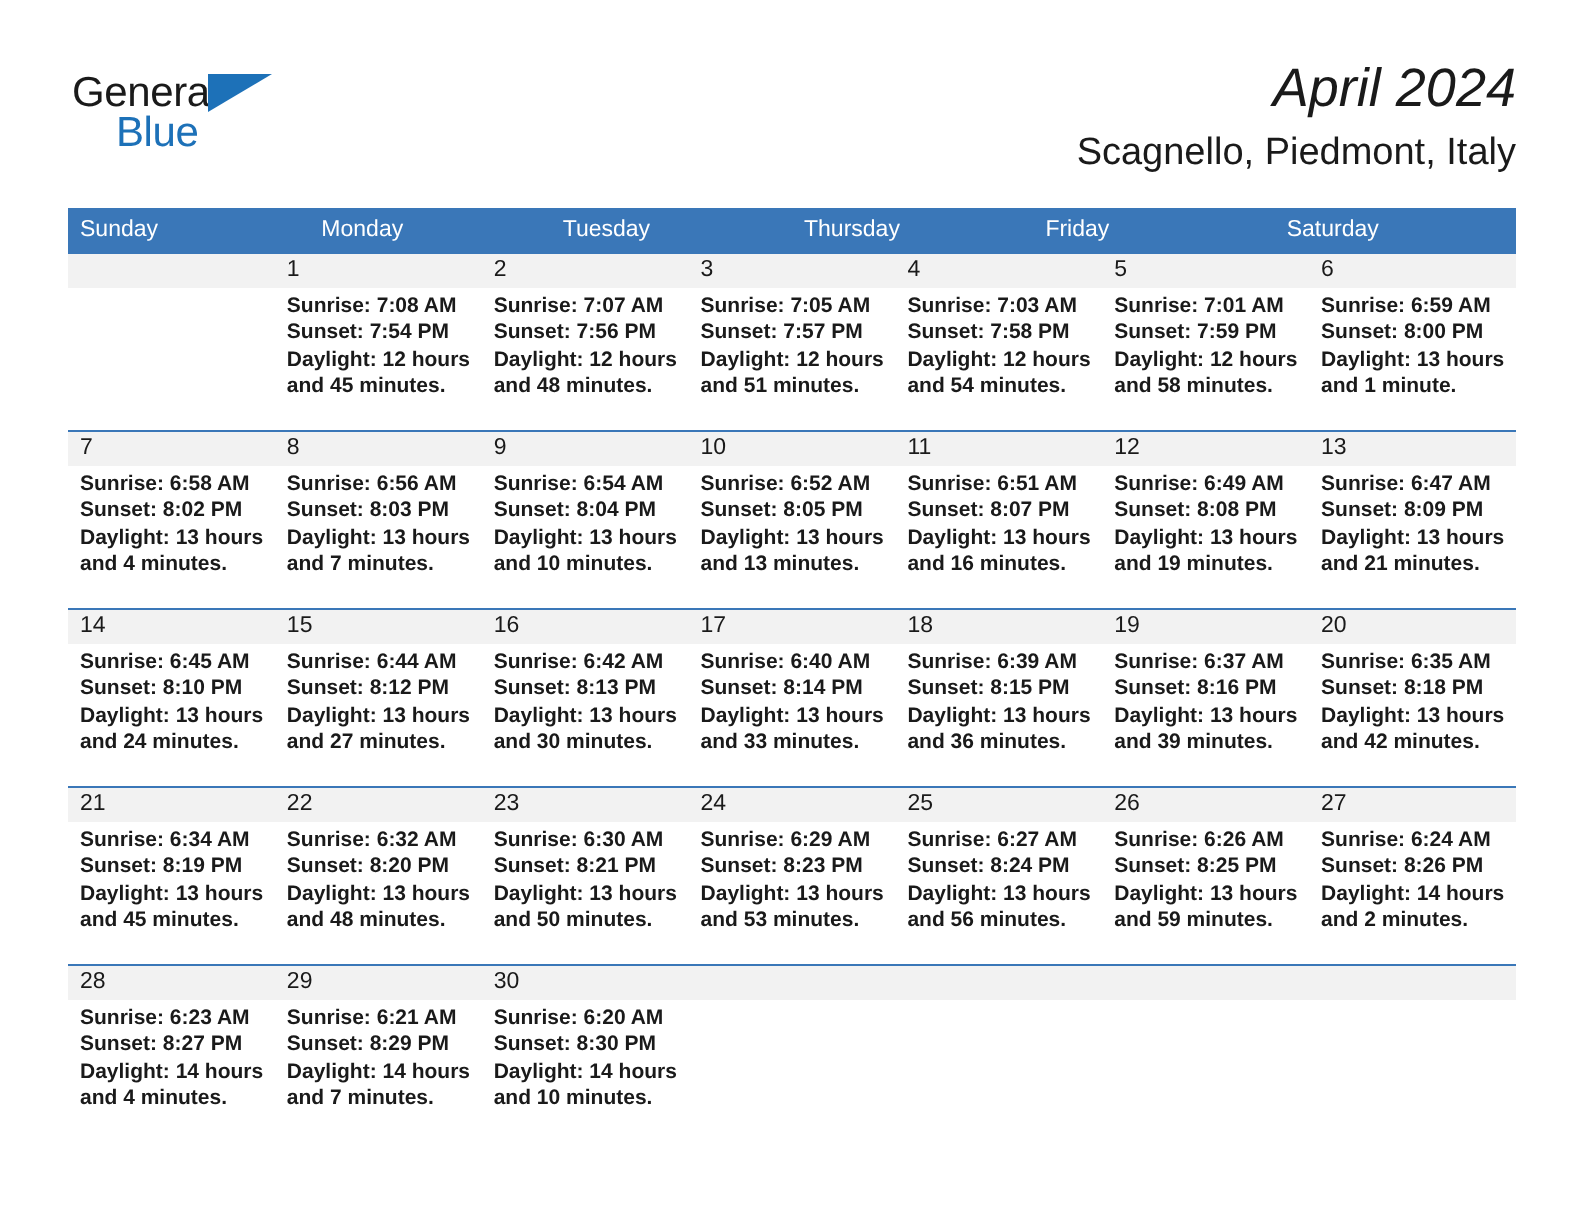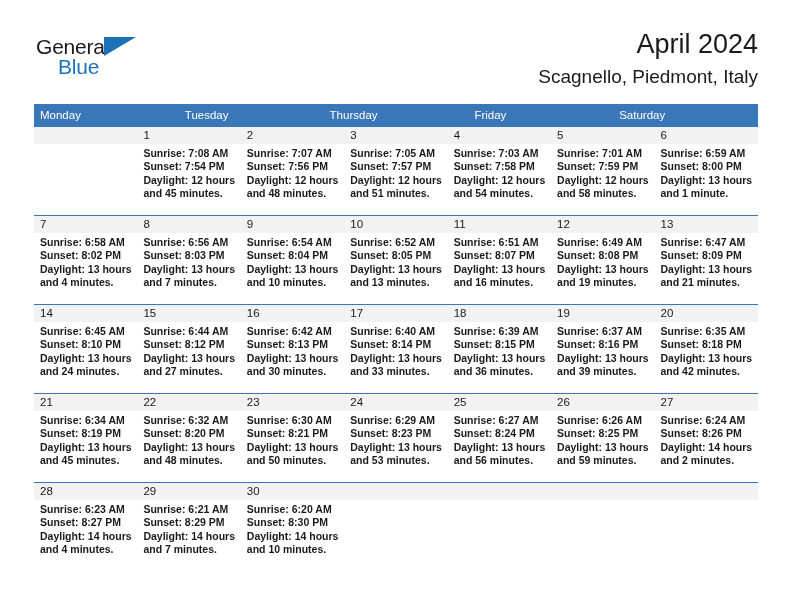--- a/index.html
+++ b/index.html
@@ -73,20 +73,21 @@
     position: absolute;
     right: 34px;
     top: 28px;
     text-align: right;
   }
   .cal-title {
     font-size: 27px;
     color: #1a1a1a;
     line-height: 33px;
     white-space: nowrap;
+    font-style: italic;
   }
   .cal-subtitle {
     font-size: 19px;
     color: #1a1a1a;
     line-height: 19px;
     margin-top: 6px;
     white-space: nowrap;
   }
 
   
@@ -166,20 +167,21 @@
 
     <div class="title-block">
       <div class="cal-title">April 2024</div>
       <div class="cal-subtitle">Scagnello, Piedmont, Italy</div>
     </div>
 
   </div>
 
   <div class="calendar">
     <div class="weekdays">
+        <div class="weekday">Sunday</div>
         <div class="weekday">Monday</div>
         <div class="weekday">Tuesday</div>
         <div class="weekday">Thursday</div>
         <div class="weekday">Friday</div>
         <div class="weekday">Saturday</div>
       </div>
     <div id="weeks-host">
         <div class="week first">
           <div class="day empty">
             <div class="day-num"></div>

